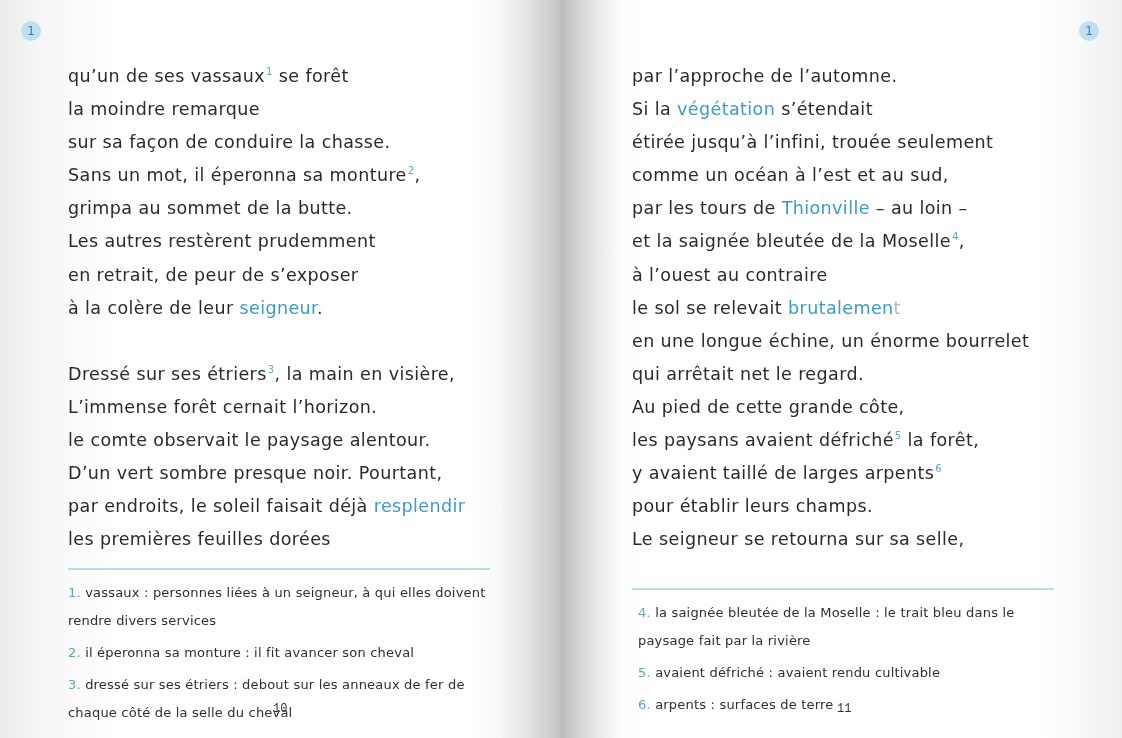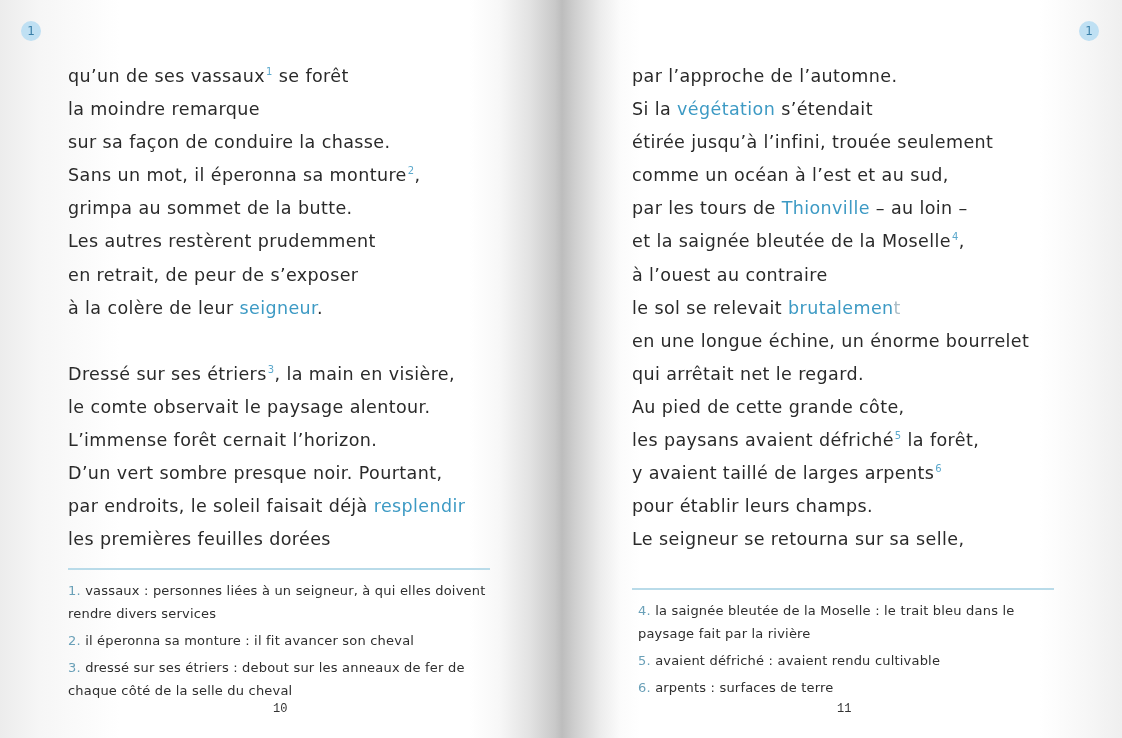--- a/index.html
+++ b/index.html
@@ -34,21 +34,21 @@
   .line { height:33.1px; line-height:33px; white-space:nowrap; }
   .gap { height:33px; }
   .hl { color:#3d9ac4; }
   .hl-fade { color:#a9bcc6; }
   sup.fn { color:#5ba8cc; font-size:10px; vertical-align:7px; line-height:0; margin-left:1px; }
 
   .rule { position:absolute; height:2px; background:#b9dbe9; }
   .page.left .rule { left:68px; top:568px; width:422px; }
   .page.right .rule { left:70px; top:588px; width:422px; }
 
-  .notes { position:absolute; font-size:13px; letter-spacing:0.2px; line-height:23px; color:#2e2e2e; }
+  .notes { position:absolute; font-size:13px; letter-spacing:0.2px; line-height:28px; color:#2e2e2e; }
   .page.left .notes { left:68px; top:579px; width:430px; }
   .page.right .notes { left:76px; top:599px; width:430px; }
   .note { margin-bottom:4px; }
   .note .num { color:#6aa0b8; }
 
   .pagenum { position:absolute; top:702px; font-size:12px; color:#333; font-family:Liberation Mono, monospace; }
   .page.left .pagenum { left:273px; }
   .page.right .pagenum { left:275px; }
 </style>
 </head>
@@ -62,22 +62,22 @@
         <div class="line"><span>qu’un de ses vassaux</span><sup class="fn">1</sup><span> se forêt</span></div>
         <div class="line"><span>la moindre remarque</span></div>
         <div class="line"><span>sur sa façon de conduire la chasse.</span></div>
         <div class="line"><span>Sans un mot, il éperonna sa monture</span><sup class="fn">2</sup><span>,</span></div>
         <div class="line"><span>grimpa au sommet de la butte.</span></div>
         <div class="line"><span>Les autres restèrent prudemment</span></div>
         <div class="line"><span>en retrait, de peur de s’exposer</span></div>
         <div class="line"><span>à la colère de leur </span><span class="hl">seigneur</span><span>.</span></div>
         <div class="gap"></div>
         <div class="line"><span>Dressé sur ses étriers</span><sup class="fn">3</sup><span>, la main en visière,</span></div>
+        <div class="line"><span>L’immense forêt cernait l’horizon.</span></div>
         <div class="line"><span>le comte observait le paysage alentour.</span></div>
-        <div class="line"><span>L’immense forêt cernait l’horizon.</span></div>
         <div class="line"><span>D’un vert sombre presque noir. Pourtant,</span></div>
         <div class="line"><span>par endroits, le soleil faisait déjà </span><span class="hl">resplendir</span></div>
         <div class="line"><span>les premières feuilles dorées</span></div>
       </div>
     <div class="rule"></div>
     <div class="notes">
         <div class="note"><span class="num">1.</span><span> vassaux : personnes liées à un seigneur, à qui elles doivent rendre divers services</span></div>
         <div class="note"><span class="num">2.</span><span> il éperonna sa monture : il fit avancer son cheval</span></div>
         <div class="note"><span class="num">3.</span><span> dressé sur ses étriers : debout sur les anneaux de fer de chaque côté de la selle du cheval</span></div>
       </div>

